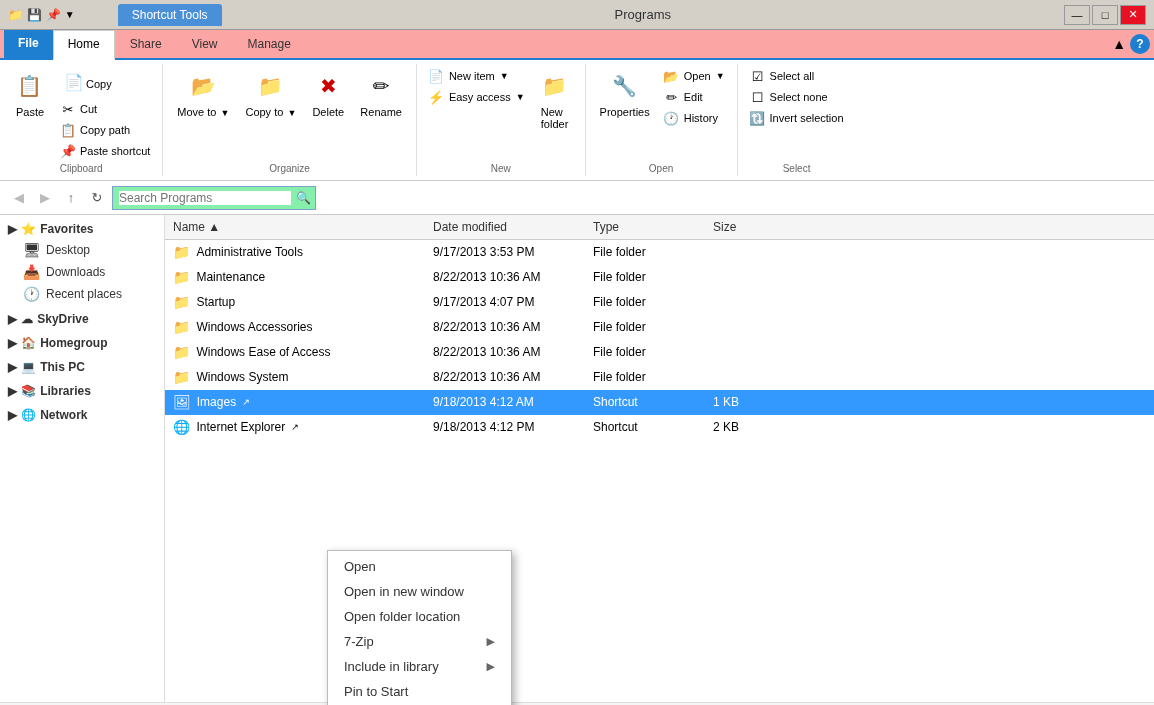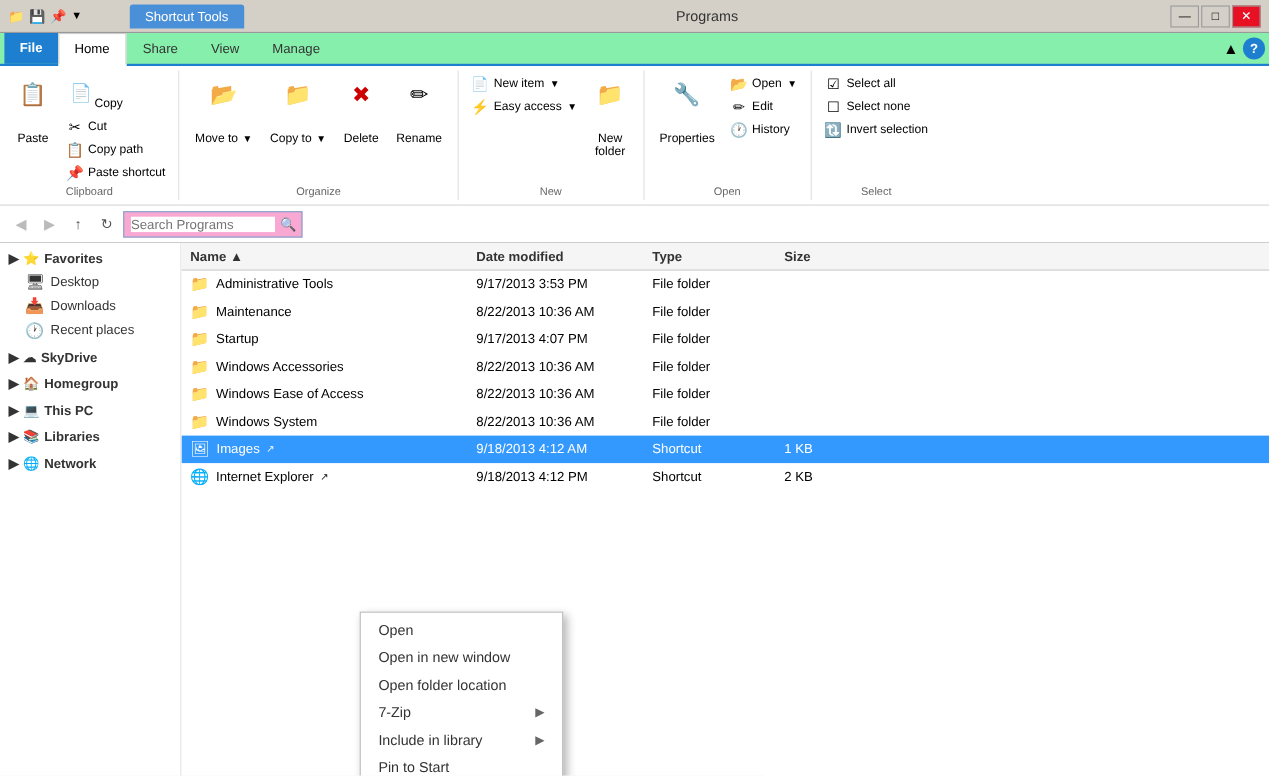--- a/index.html
+++ b/index.html
@@ -29,21 +29,21 @@
     .title-bar-btn {
       width: 26px; height: 20px;
       display: flex; align-items: center; justify-content: center;
       font-size: 11px; cursor: pointer; border: 1px solid #999; background: #d4d0c8;
     }
     .title-bar-btn.close { background: #e81123; color: white; }
 
     
     .ribbon-tabs {
       display: flex;
-      background: #86efac;
+      background: #fca5a5;
       border-bottom: 2px solid #1e7ecf;
       padding: 0 4px;
     }
     .ribbon-tab {
       padding: 6px 14px;
       font-size: 12px;
       cursor: pointer;
       border: 1px solid transparent;
       color: #333;
     }
@@ -84,21 +84,21 @@
     .ribbon-group-content { display: flex; align-items: flex-start; gap: 4px; flex: 1; }
     .ribbon-group-label {
       font-size: 10px; color: #666; text-align: center;
       margin-top: auto; padding-top: 2px;
     }
     .ribbon-btn-large {
       display: flex; flex-direction: column; align-items: center;
       padding: 4px 6px; cursor: pointer; border-radius: 3px; min-width: 40px;
     }
     .ribbon-btn-icon { width: 32px; height: 32px; display: flex; align-items: center; justify-content: center; font-size: 20px; }
-    .ribbon-btn-label { font-size: 11px; text-align: center; margin-top: 18px; }
+    .ribbon-btn-label { font-size: 11px; text-align: left; margin-top: 4px; }
     .ribbon-btn-small {
       display: flex; align-items: center; gap: 4px;
       padding: 2px 4px; cursor: pointer; border-radius: 2px; font-size: 11px;
     }
     .ribbon-btn-small-icon { width: 16px; height: 16px; display: flex; align-items: center; justify-content: center; font-size: 13px; }
     .ribbon-col { display: flex; flex-direction: column; gap: 1px; }
 
     
     .address-bar {
       display: flex; align-items: center; gap: 4px;
@@ -110,21 +110,21 @@
       cursor: pointer; border: 1px solid transparent; border-radius: 2px; font-size: 13px; color: #555;
     }
     .nav-btn.disabled { color: #bbb; cursor: default; }
     .address-path {
       flex: 1; border: 1px solid #7da2ca; background: white;
       padding: 2px 6px; height: 24px; display: flex; align-items: center;
       font-size: 12px; color: #333;
     }
     .path-sep { color: #999; margin: 0 2px; }
     .search-box {
-      width: 163px; border: 1px solid #7da2ca; background: #f9a8d4;
+      width: 204px; border: 1px solid #7da2ca; background: #86efac;
       padding: 2px 24px 2px 6px; height: 24px; font-size: 12px;
       display: flex; align-items: center; position: relative;
     }
 
     
     .main-layout { display: flex; height: calc(705px - 30px - 30px - 88px - 34px - 24px); }
 
     
     .sidebar {
       width: 165px; background: white; border-right: 1px solid #ddd;
@@ -144,21 +144,21 @@
     .sidebar-item-icon { width: 16px; height: 16px; display: flex; align-items: center; justify-content: center; font-size: 14px; }
 
     
     .file-list { flex: 1; background: white; overflow: auto; }
     .file-list-header {
       display: flex; border-bottom: 1px solid #ccc;
       background: #f5f5f5; padding: 3px 0;
     }
     .col-header {
       font-size: 12px; color: #333; padding: 2px 8px;
-      cursor: pointer; user-select: none; font-weight: bold;
+      cursor: pointer; user-select: none;
     }
     .col-name { width: 260px; }
     .col-date { width: 160px; }
     .col-type { width: 120px; }
     .col-size { width: 80px; }
     .file-row {
       display: flex; align-items: center;
       border-bottom: 1px solid transparent; cursor: pointer;
       padding: 2px 0;
     }

